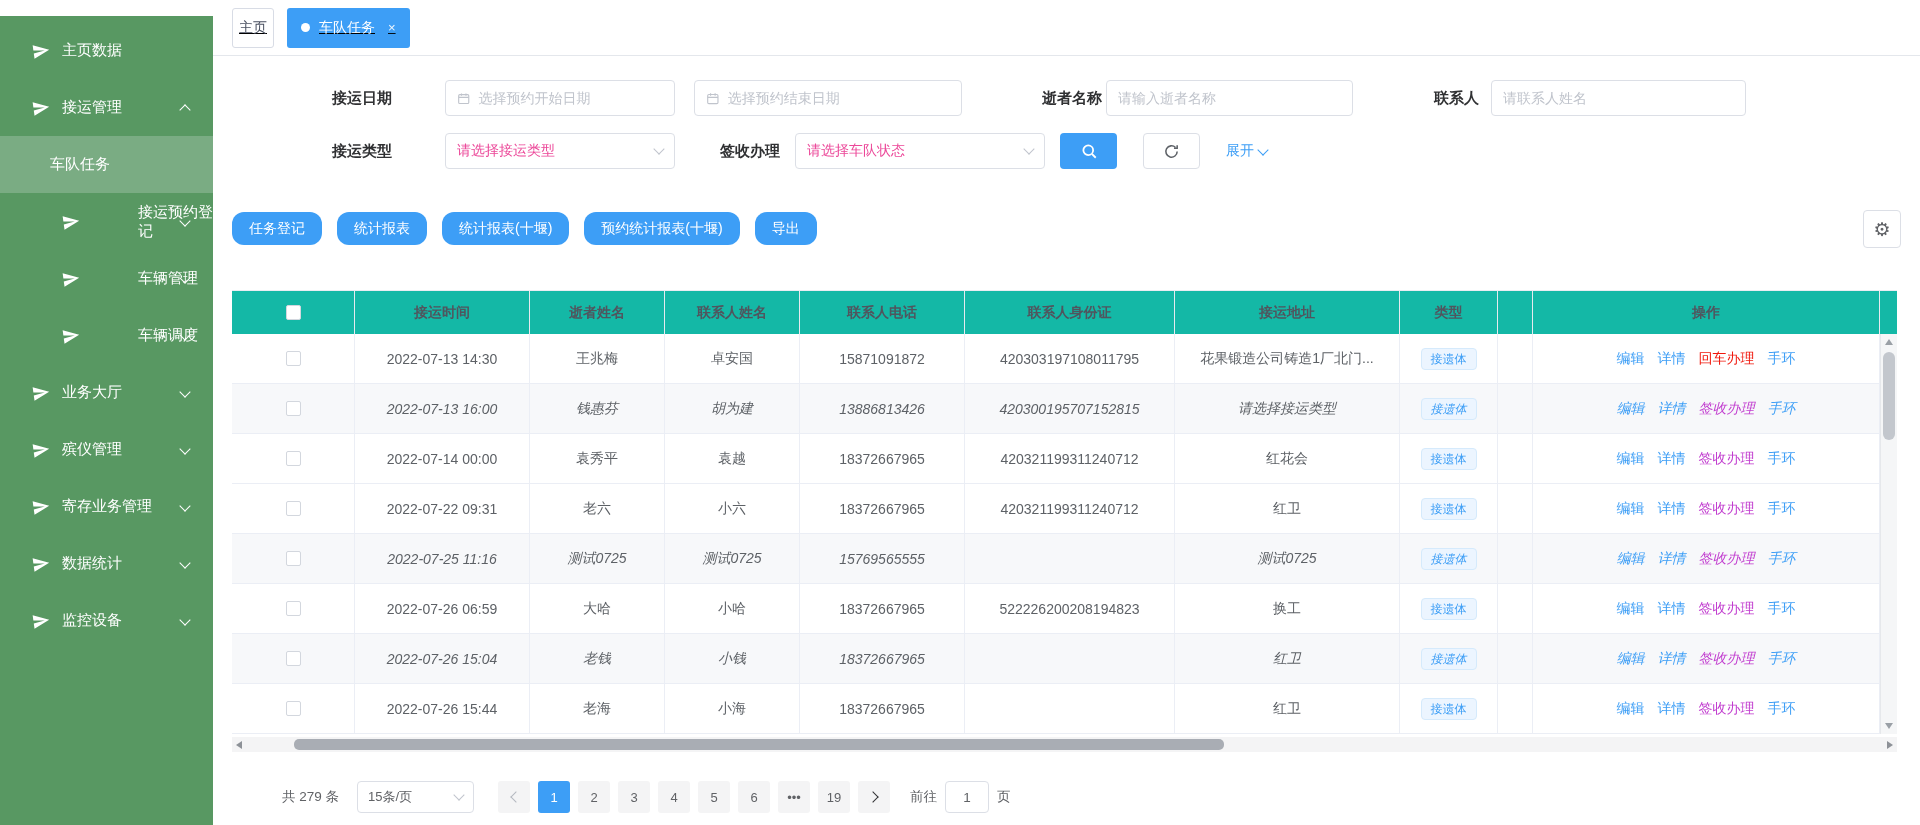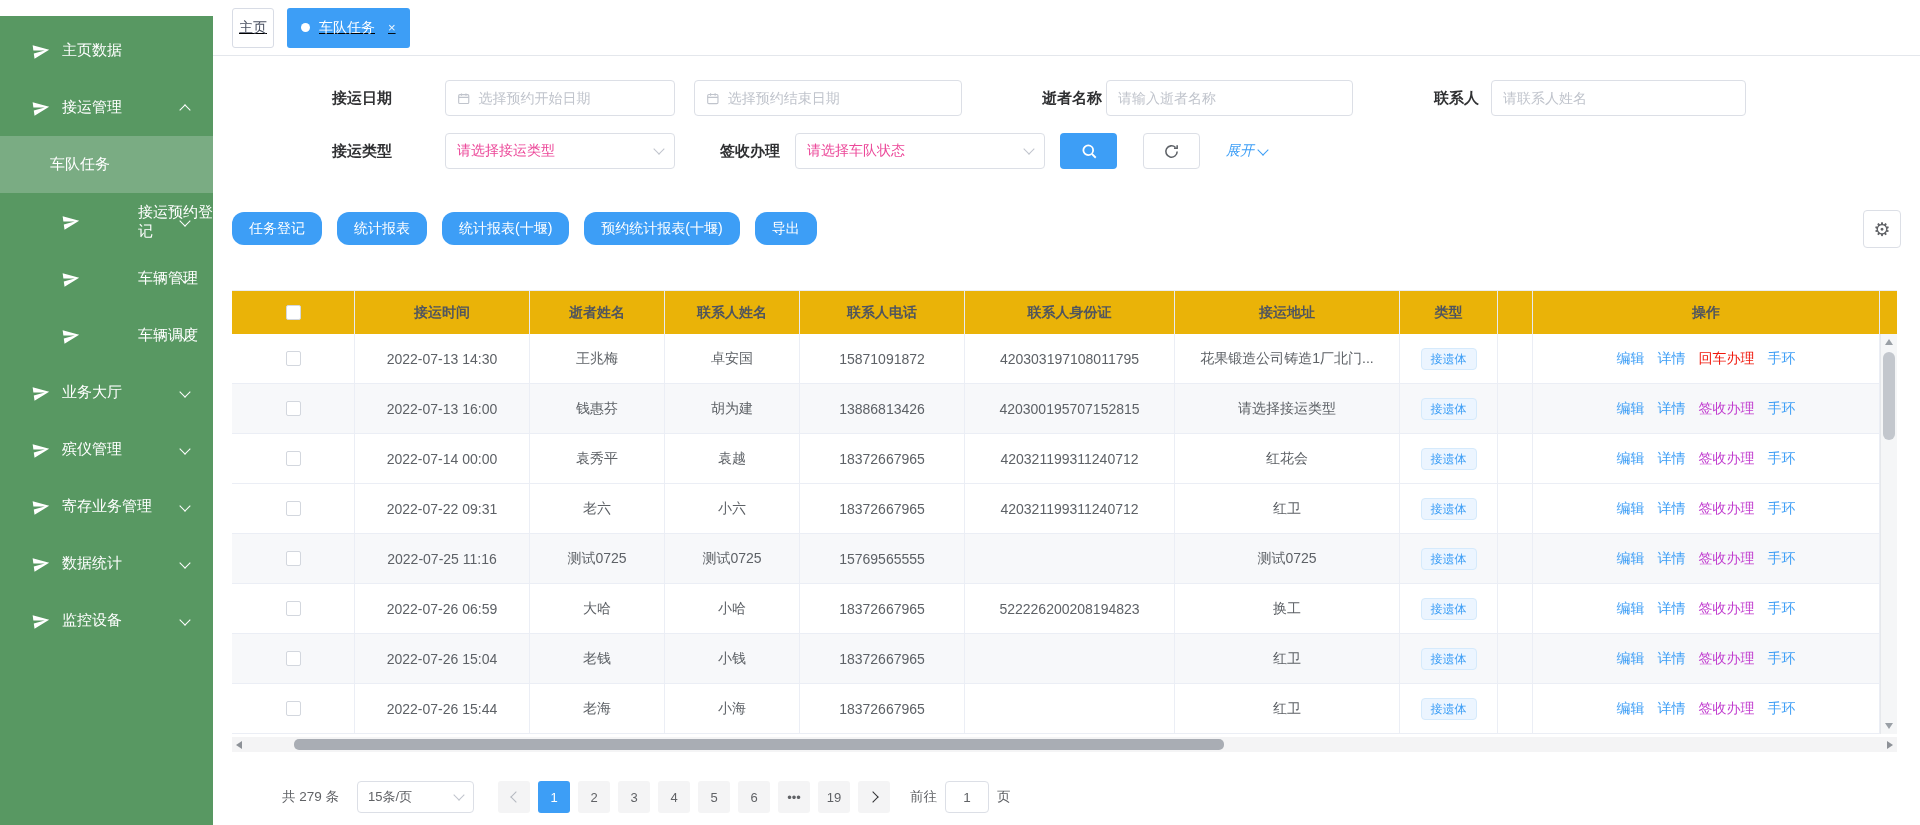--- a/index.html
+++ b/index.html
@@ -42,38 +42,38 @@
     font-family:inherit; background:transparent; }
   .f-box input::placeholder { color:#c0c4cc; }
   .f-ph { color:#ec4899; font-size:14px; flex:1; white-space:nowrap; overflow:hidden; }
   .sel-chev { width:8px; height:8px; border-right:1.5px solid #c0c4cc; border-bottom:1.5px solid #c0c4cc;
     transform:rotate(45deg); margin-top:-4px; flex:0 0 auto; }
   .btn-ico { position:absolute; width:57px; height:36px; border-radius:4px;
     display:flex; align-items:center; justify-content:center; cursor:pointer; }
   .btn-search { background:#3d9ef6; }
   .btn-refresh { background:#fff; border:1px solid #dcdfe6; }
   .expand { position:absolute; height:36px; display:flex; align-items:center; gap:5px;
-    color:#3d9ef6; font-size:14px; cursor:pointer;font-style:italic; }
+    color:#3d9ef6; font-size:14px; cursor:pointer; }
   .expand .sel-chev { border-color:#3d9ef6; margin-top:-3px; }
 
   
   .toolbar { position:absolute; top:212px; left:19px; right:19px; height:40px; display:flex; gap:15px; }
   .t-btn { height:33px; padding:0 17px; background:#3d9ef6; color:#fff; border-radius:12px;
     font-size:14px; display:flex; align-items:center; cursor:pointer; white-space:nowrap; }
   .gear-btn { position:absolute; right:0; top:-2px; width:38px; height:38px; border:1px solid #dcdfe6;
     border-radius:4px; background:#fff; display:flex; align-items:center; justify-content:center;
     color:#606266; font-size:19px; cursor:pointer; }
 
   
   .table-wrap { position:absolute; top:290px; left:19px; width:1665px; }
-  .thead { display:flex; height:44px; background:#eab308; border-top:1px solid #eaedf2; }
+  .thead { display:flex; height:44px; background:#14b8a6; border-top:1px solid #eaedf2; }
   .th { display:flex; align-items:center; justify-content:center; font-weight:bold;
     color:#50555e; font-size:14px; border-right:1px solid #e7eaef; }
   .tr { display:flex; height:50px; border-bottom:1px solid #ebeef5; background:#fff; }
-  .tr.striped { background:#f7f8fa; }
+  .tr.striped { background:#f7f8fa;font-style:italic; }
   .td { display:flex; align-items:center; justify-content:center; color:#5d6166; font-size:14px;
     border-right:1px solid #ebeef5; overflow:hidden; white-space:nowrap; padding:0 4px; }
   .c0{width:123px}.c1{width:175px}.c2{width:135px}.c3{width:135px}.c4{width:165px}
   .c5{width:210px}.c6{width:225px}.c7{width:98px}.c8{width:35px}.c9{width:347px}
   .cb { width:15px; height:15px; border:1px solid #d3d7de; border-radius:2px; background:#fff; cursor:pointer; }
   .badge { padding:4px 9px; background:#ecf5ff; border:1px solid #d5eafc; color:#3d9ef6;
     border-radius:4px; font-size:12px; line-height:1; }
   .actions { gap:13px; }
   .lnk { color:#3d9ef6; cursor:pointer; text-decoration:none; }
   .lnk.red { color:#f0180d; }

